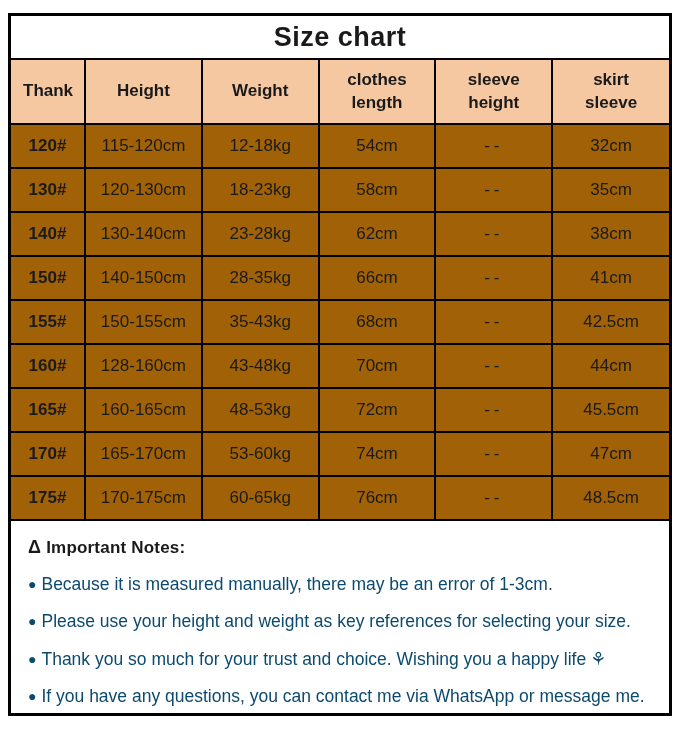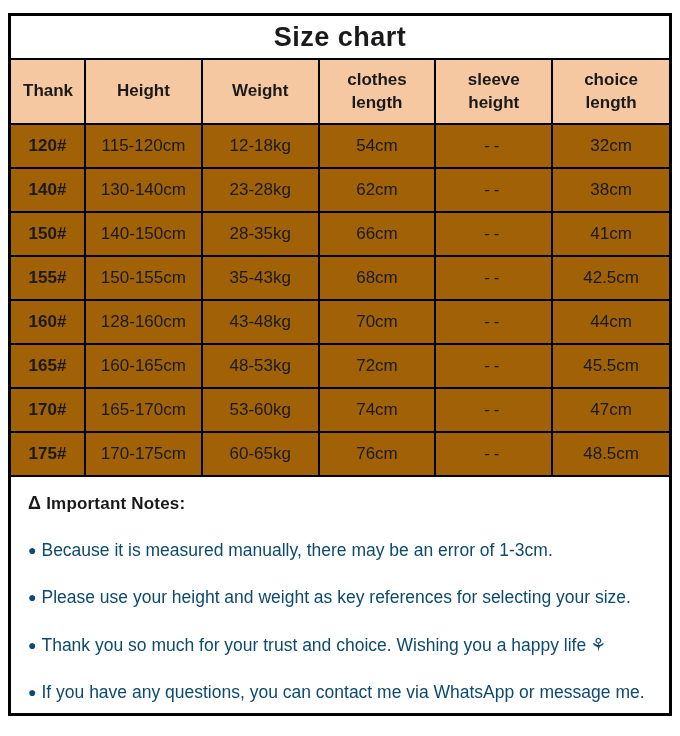--- a/index.html
+++ b/index.html
@@ -109,33 +109,41 @@
         <col>
         <col>
     </colgroup>
     <thead>
       <tr>
         <th>Thank</th>
         <th>Height</th>
         <th>Weight</th>
         <th>clothes length</th>
         <th>sleeve height</th>
-        <th>choice length</th>
+        <th>skirt sleeve</th>
       </tr>
     </thead>
     <tbody id="size-table-body">
         <tr>
           <td>120#</td>
           <td>115-120cm</td>
           <td>12-18kg</td>
           <td>54cm</td>
           <td>--</td>
           <td>32cm</td>
         </tr>
         <tr>
+          <td>130#</td>
+          <td>120-130cm</td>
+          <td>18-23kg</td>
+          <td>58cm</td>
+          <td>--</td>
+          <td>35cm</td>
+        </tr>
+        <tr>
           <td>140#</td>
           <td>130-140cm</td>
           <td>23-28kg</td>
           <td>62cm</td>
           <td>--</td>
           <td>38cm</td>
         </tr>
         <tr>
           <td>150#</td>
           <td>140-150cm</td>

